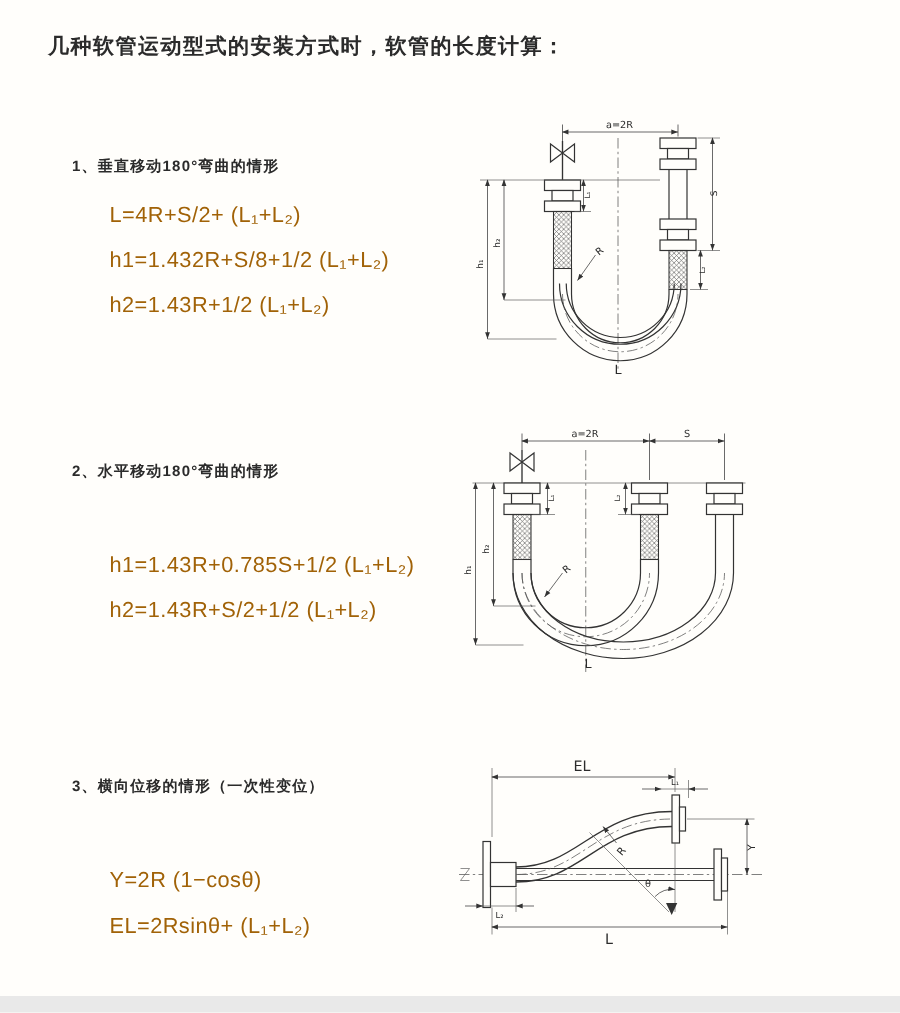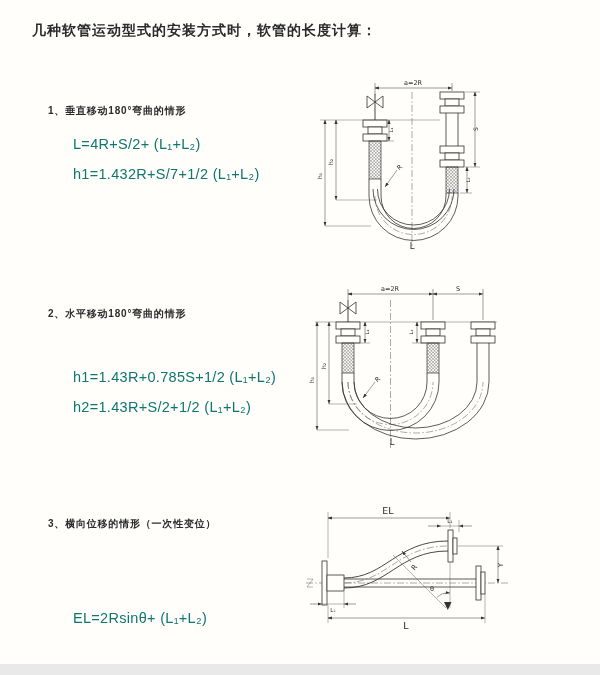--- a/index.html
+++ b/index.html
@@ -9,21 +9,21 @@
     overflow:hidden;color:#2b2b2b;
   }
   .doc-title{
     position:absolute;left:32px;top:22px;font-size:14px;font-weight:bold;
     letter-spacing:1px;white-space:nowrap;
   }
   .sec-heading{
     position:absolute;font-size:10px;font-weight:bold;letter-spacing:.8px;white-space:nowrap;
   }
   .formula{
-    position:absolute;font-size:14.5px;letter-spacing:.3px;white-space:nowrap;color:#0f766e;
+    position:absolute;font-size:14.5px;letter-spacing:.3px;white-space:nowrap;color:#a16207;
   }
   svg{position:absolute;overflow:visible;}
   svg text{font-family:"DejaVu Sans","Liberation Sans",sans-serif;fill:#2b2b2b;}
   .thin{stroke:#4a4a4a;stroke-width:.55;fill:none;}
   .xthin{stroke:#5a5a5a;stroke-width:.45;fill:none;}
   .draw{stroke:#333;stroke-width:.9;fill:none;}
   .draw2{stroke:#333;stroke-width:.8;fill:none;}
   .cl{stroke:#555;stroke-width:.5;fill:none;stroke-dasharray:7 2.2 1.6 2.2;}
   .fl{fill:#fffefb;stroke:#333;stroke-width:.8;}
   .bottom-strip{position:absolute;left:0;top:671px;width:600px;height:4px;background:#c9c9c7;}
@@ -44,21 +44,22 @@
       <marker id="mR" viewBox="0 0 10 10" refX="1" refY="5" markerWidth="9" markerHeight="9" orient="auto">
         <path d="M9,1.8 L0,5 L9,8.2 Z" fill="#333"></path>
       </marker>
     </defs>
   </svg>
 
   <div class="doc-title">几种软管运动型式的安装方式时，软管的长度计算：</div>
 
   <div class="sec-heading" style="left:48px;top:104px">1、垂直移动180°弯曲的情形</div>
   <div class="formula" style="left:73px;top:136px">L=4R+S/2+ (L₁+L₂)</div>
-  <div class="formula" style="left:73px;top:166px">h1=1.432R+S/7+1/2 (L₁+L₂)</div>
+  <div class="formula" style="left:73px;top:166px">h1=1.432R+S/8+1/2 (L₁+L₂)</div>
+  <div class="formula" style="left:73px;top:196px">h2=1.43R+1/2 (L₁+L₂)</div>
 
   <svg style="left:315px;top:76px" width="200" height="178" viewBox="0 0 200 178">
 
     <line class="cl" x1="97" y1="16" x2="97" y2="170"></line>
 
     <line class="thin" x1="60" y1="7" x2="60" y2="19"></line>
     <line class="thin" x1="137" y1="7" x2="137" y2="15"></line>
     <line class="thin" x1="60" y1="12" x2="137" y2="12" marker-start="url(#mR)" marker-end="url(#mE)"></line>
     <text x="98" y="9" font-size="6.5" text-anchor="middle">a=2R</text>
 
@@ -178,20 +179,21 @@
     <line class="xthin" x1="107" y1="61" x2="121" y2="61"></line>
     <text x="108" y="50" font-size="5" transform="rotate(-90 108 50)" text-anchor="middle">L₂</text>
 
     <line class="thin" x1="70" y1="100" x2="58" y2="116" marker-end="url(#mE)"></line>
     <text x="74" y="99" font-size="6.5" transform="rotate(-40 74 99)" text-anchor="middle">R</text>
 
     <text x="87" y="163" font-size="8.5" text-anchor="middle">L</text>
   </svg>
 
   <div class="sec-heading" style="left:48px;top:517px">3、横向位移的情形（一次性变位）</div>
+  <div class="formula" style="left:73px;top:579px">Y=2R (1−cosθ)</div>
   <div class="formula" style="left:73px;top:610px">EL=2Rsinθ+ (L₁+L₂)</div>
 
   <svg style="left:298px;top:498px" width="300" height="160" viewBox="0 0 300 160">
 
     <line class="cl" x1="8" y1="85" x2="210" y2="85"></line>
     <path class="xthin" d="M9,81 L15,81 L9,89 L15,89"></path>
 
     <line class="xthin" x1="30" y1="14" x2="30" y2="60"></line>
     <line class="xthin" x1="152" y1="14" x2="152" y2="30"></line>
     <line class="thin" x1="30" y1="20" x2="152" y2="20" marker-start="url(#mR)" marker-end="url(#mE)"></line>

